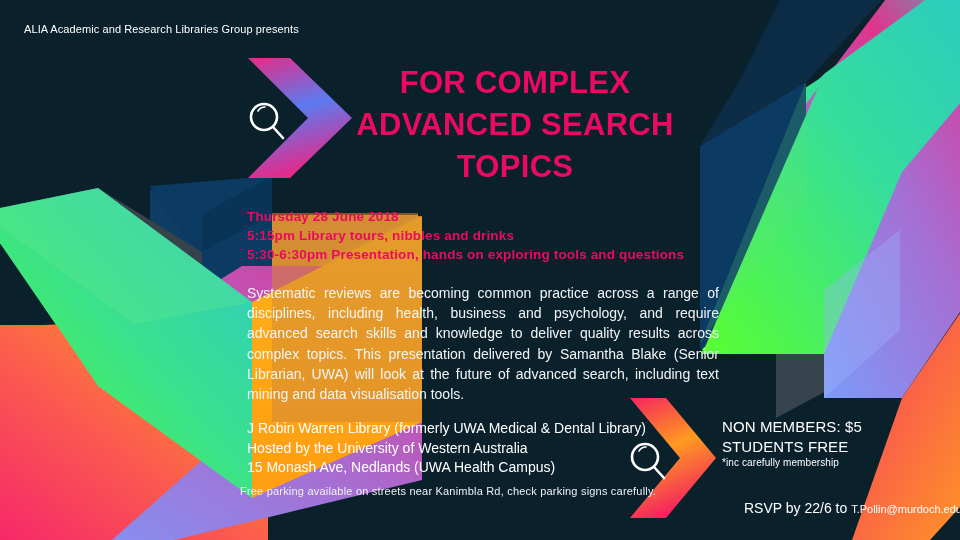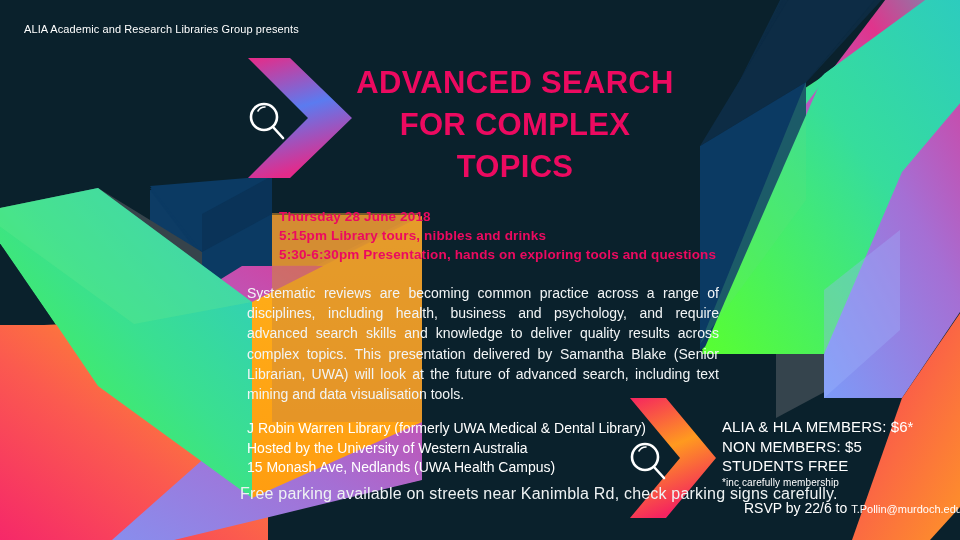--- a/index.html
+++ b/index.html
@@ -39,39 +39,38 @@
     line-height:42px;
     letter-spacing:.3px;
   }
   .title-block .ln { display:block; white-space:nowrap; }
 
   .when-block {
     position:absolute; left:247px; top:207px;
     color:#ec0a60; font-weight:bold;
     font-size:13.5px; line-height:19px;
     letter-spacing:.15px;
-    margin-left:32px;
   }
   .when-block .ln { display:block; white-space:nowrap; }
 
   .body-para {
     position:absolute; left:247px; top:283px; width:472px;
     color:#f2f5f6; font-size:14px; line-height:20.2px;
     text-align:justify;
   }
 
   .venue-block {
     position:absolute; left:247px; top:419px;
     color:#ffffff; font-size:14px; line-height:19.6px;
   }
   .venue-block .ln { display:block; white-space:nowrap; }
 
   .parking {
     position:absolute; left:240px; top:485px;
-    color:#eef2f3; font-size:16px; letter-spacing:.2px;
+    color:#eef2f3; font-size:11px; letter-spacing:.2px;
     white-space:nowrap;
     text-align:right;
   }
 
   .price-block {
     position:absolute; left:722px; top:417px;
     color:#ffffff; font-size:15px; line-height:19.5px;
     letter-spacing:.1px;
   }
   .price-block .ln { display:block; white-space:nowrap; }
@@ -428,43 +427,42 @@
         <line x1="654" y1="467" x2="664" y2="478" stroke="#ffffff" stroke-width="2.6" stroke-linecap="round"></line>
       </g>
     </svg>
   </div>
 
   <div class="txt-layer">
 
     <div class="presents">ALIA Academic and Research Libraries Group presents</div>
 
     <div class="title-block">
+      <span class="ln">FOR COMPLEX</span>
       <span class="ln">ADVANCED SEARCH</span>
-      <span class="ln">FOR COMPLEX</span>
       <span class="ln">TOPICS</span>
     </div>
 
     <div class="when-block">
       <span class="ln">Thursday 28 June 2018</span>
       <span class="ln">5:15pm  Library tours, nibbles and drinks</span>
       <span class="ln">5:30-6:30pm  Presentation, hands on exploring tools and questions</span>
     </div>
 
     <div class="body-para">Systematic reviews are becoming common practice across a range of disciplines, including health, business and psychology, and require advanced search skills and knowledge to deliver quality results across complex topics. This presentation delivered by Samantha Blake (Senior Librarian, UWA) will look at the future of advanced search, including text mining and data visualisation tools.</div>
 
     <div class="venue-block">
       <span class="ln">J Robin Warren Library (formerly UWA Medical &amp; Dental Library)</span>
       <span class="ln">Hosted by the University of Western Australia</span>
       <span class="ln">15 Monash Ave, Nedlands (UWA Health Campus)</span>
     </div>
 
     <div class="parking">Free parking available on streets near  Kanimbla Rd, check parking signs carefully.</div>
 
     <div class="price-block">
-      <span class="ln">ALIA &amp; HLA MEMBERS: $6*</span>
       <span class="ln">NON MEMBERS: $5</span>
       <span class="ln">STUDENTS FREE</span>
       <span class="fineprint">*inc carefully  membership</span>
     </div>
 
     <div class="rsvp">
       <span>RSVP by 22/6 to </span><span class="email">T.Pollin@murdoch.edu.au</span>
     </div>
 
   </div>

